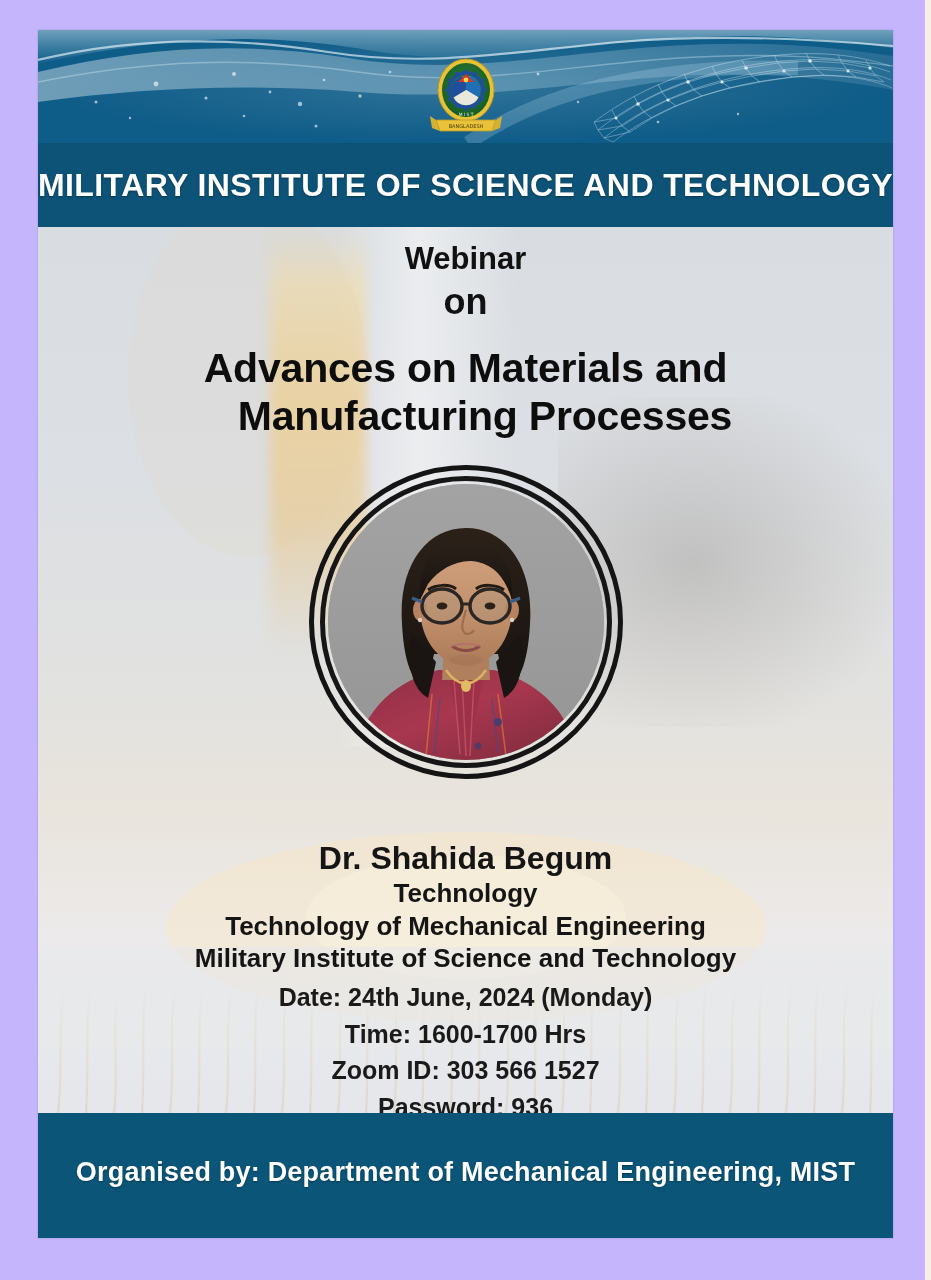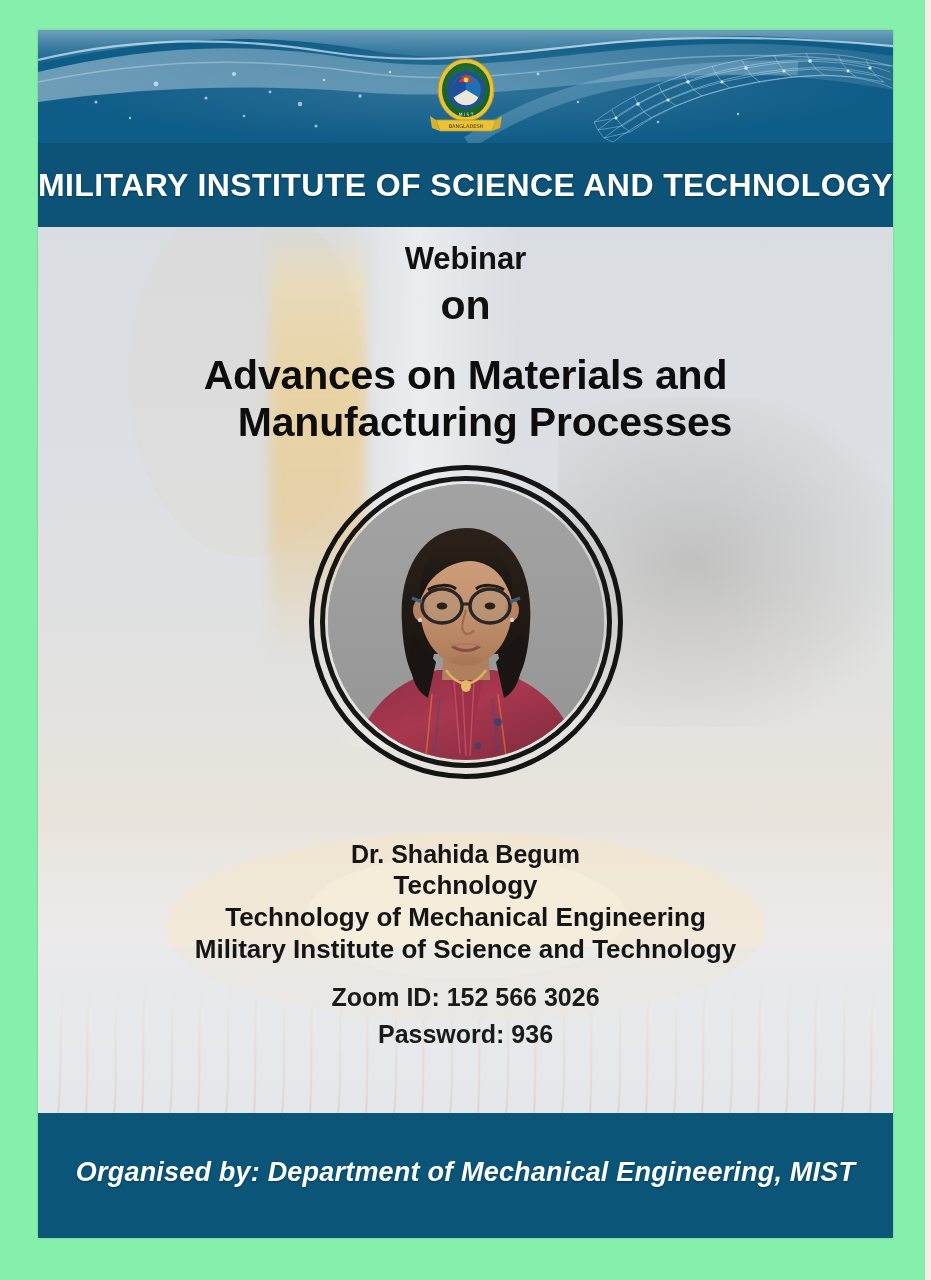--- a/index.html
+++ b/index.html
@@ -13,21 +13,21 @@
     background: #f8efe6;
     font-family: "Liberation Sans", sans-serif;
     overflow: hidden;
   }
 
   
   .page {
     position: relative;
     width: 925px;
     height: 1280px;
-    background: #86efac;
+    background: #c4b5fd;
   }
 
   
   .poster {
     position: absolute;
     left: 38px;
     top: 30px;
     width: 855px;
     height: 1208px;
     overflow: hidden;
@@ -144,21 +144,21 @@
     z-index: 3;
   }
   .t-webinar {
     font-size: 31px;
     font-weight: bold;
     color: #111111;
     line-height: 1.18;
     font-family: "Liberation Sans", sans-serif;
   }
   .t-on {
-    font-size: 41px;
+    font-size: 36px;
     font-weight: bold;
     color: #111111;
     line-height: 1.22;
     margin-top: 2px;
     font-family: "Liberation Sans", sans-serif;
   }
   .t-topic {
     margin-top: 22px;
     font-size: 41px;
     font-weight: bold;
@@ -204,21 +204,21 @@
   
   .speaker-block {
     position: absolute;
     left: 0;
     top: 612px;
     width: 855px;
     text-align: center;
     z-index: 3;
   }
   .sp-name {
-    font-size: 25px;
+    font-size: 32px;
     font-weight: bold;
     color: #151515;
     line-height: 1.22;
     font-family: "Liberation Sans", sans-serif;
   }
   .sp-rank {
     font-size: 26px;
     font-weight: bold;
     color: #151515;
     line-height: 1.22;
@@ -263,21 +263,20 @@
   .footer-text {
     width: 100%;
     text-align: center;
     color: #ffffff;
     font-size: 27px;
     font-weight: bold;
     letter-spacing: 0.2px;
     text-shadow: 0 1px 2px rgba(0,0,0,0.3);
     padding-bottom: 6px;
     font-family: "Liberation Sans", sans-serif;
-    font-style: italic;
   }
 </style>
 </head>
 <body>
 
 <div class="page">
   <div class="poster">
 
     <div class="header-art">
       <svg width="855" height="113" viewBox="0 0 855 113">
@@ -557,21 +556,23 @@
       </div>
 
       <div class="speaker-block">
         <div class="sp-name">Dr. Shahida Begum</div>
         <div class="sp-rank">Technology</div>
         <div class="sp-dept">Technology of Mechanical Engineering</div>
         <div class="sp-org">Military Institute of Science and Technology</div>
       </div>
 
       <div class="details-block">
-        <div class="detail-line">Zoom ID: 152 566 3026</div>
+        <div class="detail-line">Date: 24th June, 2024 (Monday)</div>
+        <div class="detail-line">Time: 1600-1700 Hrs</div>
+        <div class="detail-line">Zoom ID: 303 566 1527</div>
         <div class="detail-line">Password: 936</div>
       </div>
     </div>
 
     <div class="footer-bar">
       <div class="footer-text">Organised by: Department of Mechanical Engineering, MIST</div>
     </div>
 
   </div>
 </div>

